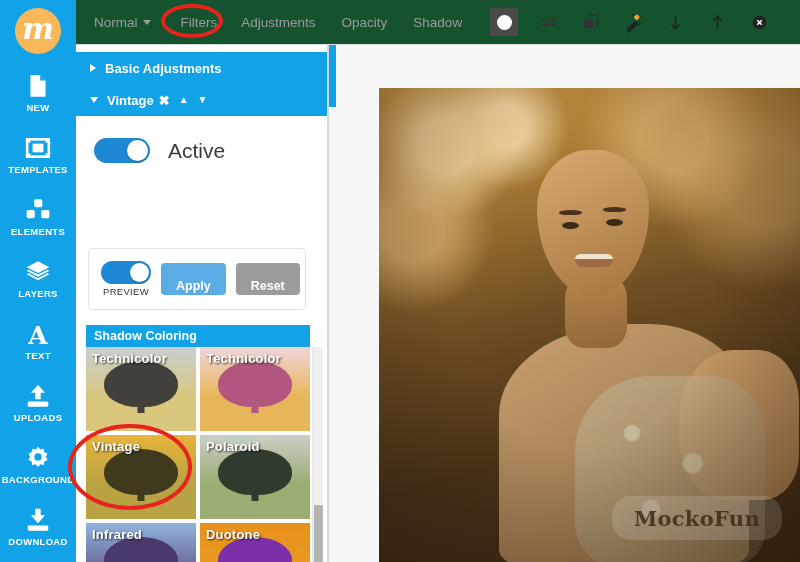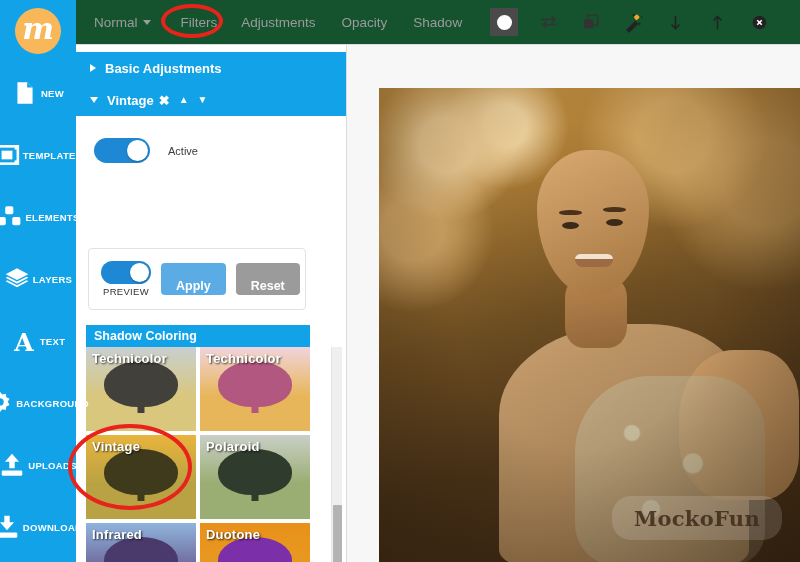--- a/index.html
+++ b/index.html
@@ -25,21 +25,21 @@
     width:46px; height:46px; border-radius:50%;
     background:#F8B85A;
     display:flex; align-items:center; justify-content:center;
     font-family:"DejaVu Serif", serif;
     font-style:italic; font-weight:bold;
     font-size:30px; color:#ffffff; line-height:1;
     padding-bottom:4px;
   }
   .nav-item {
     width:76px; height:62px;
-    display:flex; flex-direction:row;
+    display:flex; flex-direction:column;
     align-items:center; justify-content:center;
     color:#ffffff; cursor:pointer;
     gap:3px;
   }
   .nav-icon { width:26px; height:26px; display:block; }
   .nav-label {
     font-size:9.5px; font-weight:bold; letter-spacing:0.3px;
     color:#ffffff; white-space:nowrap;
   }
 
@@ -72,21 +72,21 @@
     width:28px; height:28px; background:#4A4A4A;
     display:flex; align-items:center; justify-content:center;
     margin-right:18px; margin-left:2px; cursor:pointer;
   }
   #tb-blendswatch .dot {
     width:15px; height:15px; border-radius:50%; background:#ffffff;
   }
 
   
   #panel {
-    position:absolute; left:76px; top:45px; width:271px; height:517px;
+    position:absolute; left:76px; top:45px; width:252px; height:517px;
     background:#ffffff;
     border-right:1px solid #dadada;
     z-index:8;
   }
   .acc-head {
     background:#11A2E8; color:#ffffff;
     height:32px; display:flex; align-items:center;
     padding-left:14px; cursor:pointer;
     font-size:13px; font-weight:bold;
   }
@@ -113,21 +113,21 @@
   }
   .switch .knob {
     position:absolute; right:2px; top:2px;
     width:21px; height:21px; border-radius:50%;
     background:#ffffff; box-shadow:0 1px 2px rgba(0,0,0,.25);
   }
   #active-row {
     display:flex; align-items:center; gap:18px;
     padding:22px 0 0 18px;
   }
-  #active-label { font-size:11px; color:#3b3b3b; }
+  #active-label { font-size:21px; color:#3b3b3b; }
 
   
   #apply-card {
     position:absolute; left:12px; top:203px;
     width:218px; height:62px;
     background:#ffffff; border:1px solid #e2e2e2; border-radius:4px;
     display:flex; align-items:center; padding-left:12px; gap:10px;
   }
   #prev-wrap { display:flex; flex-direction:column; align-items:center; }
   #prev-label {
@@ -362,35 +362,35 @@
       <svg viewBox="0 0 24 24" width="26" height="26">
         <text x="12" y="21" font-family="DejaVu Serif, serif" font-size="23" font-weight="bold" fill="#fff" text-anchor="middle">A</text>
       </svg>
     </span>
     <span class="nav-label">TEXT</span>
   </div>
 
   <div class="nav-item">
     <span class="nav-icon">
       <svg viewBox="0 0 24 24" width="26" height="26">
+        <path fill="#fff" d="M12 1.5 5.5 9h4v6h5V9h4z"></path>
+        <rect x="2.5" y="17" width="19" height="5" rx="1.2" fill="#fff"></rect>
+      </svg>
+    </span>
+    <span class="nav-label">UPLOADS</span>
+  </div>
+
+  <div class="nav-item">
+    <span class="nav-icon">
+      <svg viewBox="0 0 24 24" width="26" height="26">
         <path fill="#fff" d="M12 1.6l2.1 2.5 3.2-.7.6 3.2 2.9 1.4-1.6 2.9 1.6 2.9-2.9 1.4-.6 3.2-3.2-.7L12 20.2l-2.1-2.5-3.2.7-.6-3.2-2.9-1.4L4.8 11 3.2 8.1l2.9-1.4.6-3.2 3.2.7z"></path>
         <circle cx="12" cy="11" r="3.4" fill="#11A2E8"></circle>
       </svg>
     </span>
     <span class="nav-label">BACKGROUND</span>
-  </div>
-
-  <div class="nav-item">
-    <span class="nav-icon">
-      <svg viewBox="0 0 24 24" width="26" height="26">
-        <path fill="#fff" d="M12 1.5 5.5 9h4v6h5V9h4z"></path>
-        <rect x="2.5" y="17" width="19" height="5" rx="1.2" fill="#fff"></rect>
-      </svg>
-    </span>
-    <span class="nav-label">UPLOADS</span>
   </div>
 
   <div class="nav-item">
     <span class="nav-icon">
       <svg viewBox="0 0 24 24" width="26" height="26">
         <path fill="#fff" d="M9.5 1.5h5v6h4L12 15 5.5 7.5h4z"></path>
         <rect x="2.5" y="17" width="19" height="5" rx="1.2" fill="#fff"></rect>
       </svg>
     </span>
     <span class="nav-label">DOWNLOAD</span>

